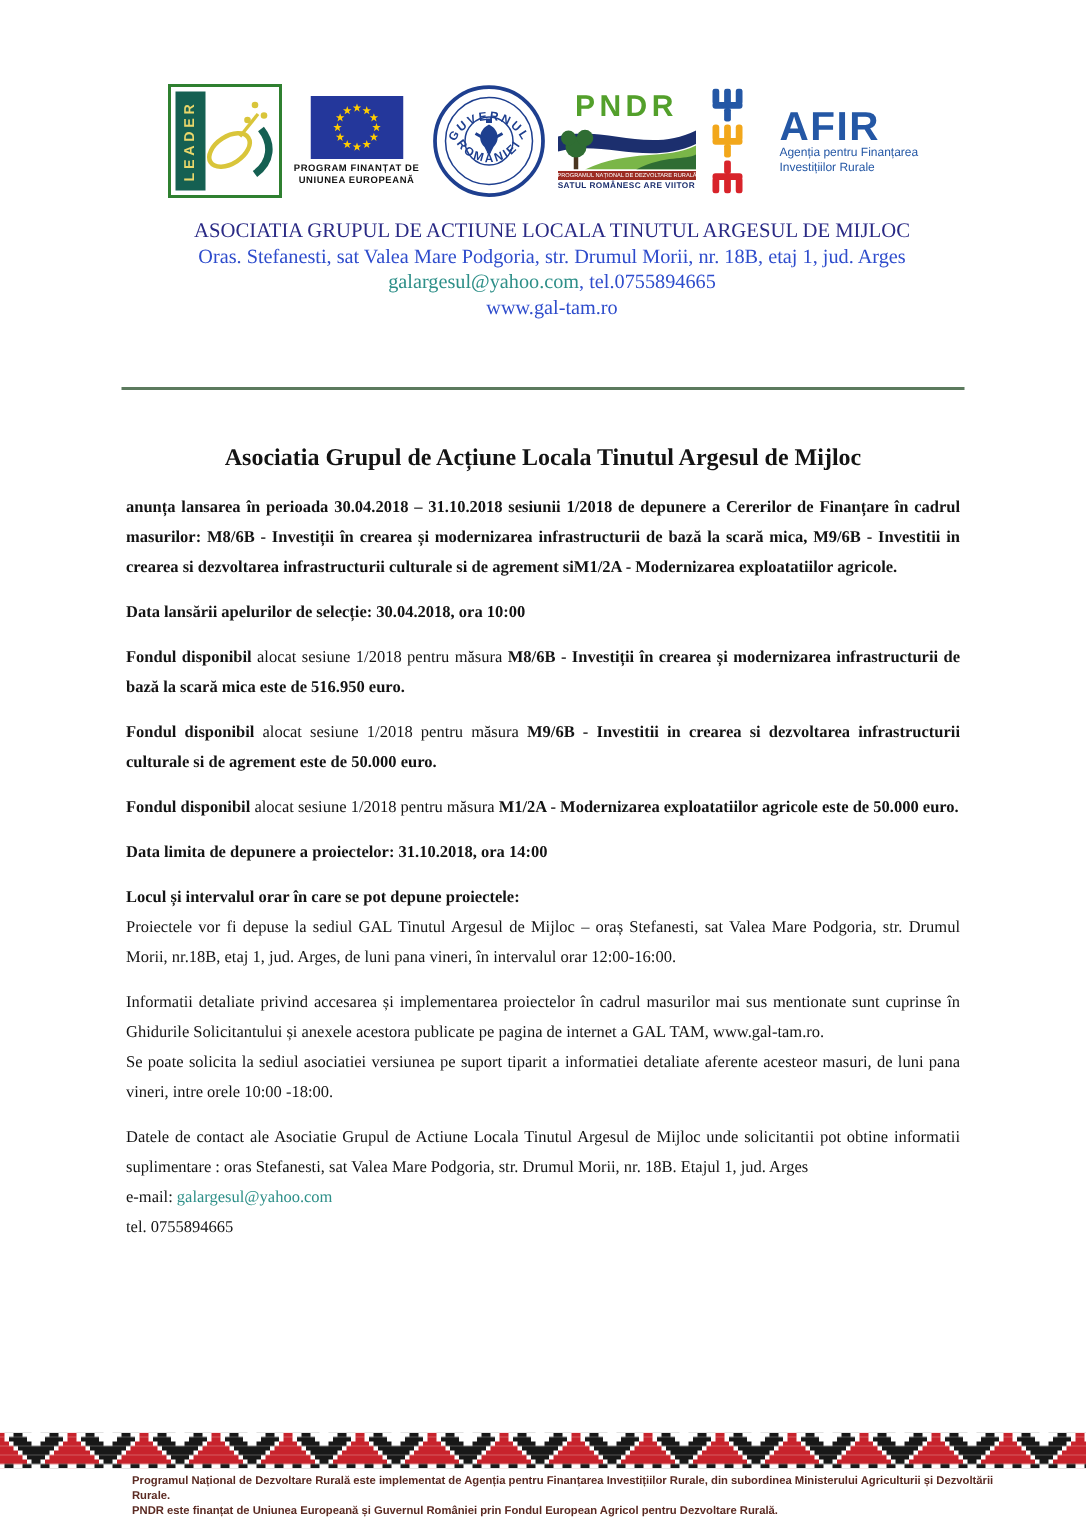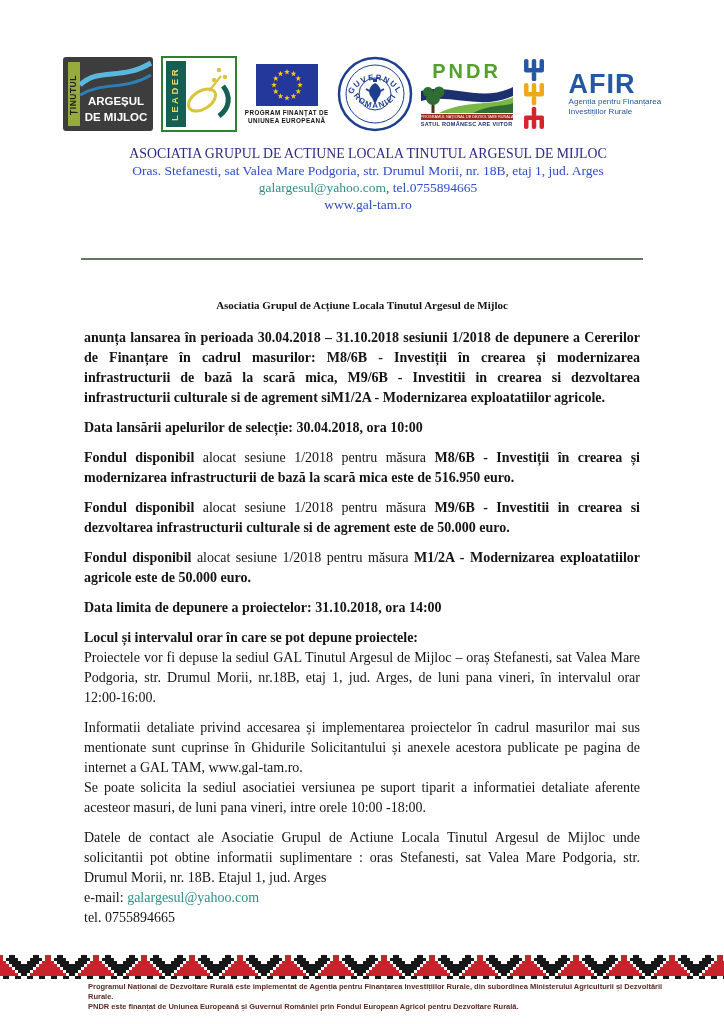--- a/index.html
+++ b/index.html
@@ -26,52 +26,41 @@
   
   .header-block{margin-top:13px;text-align:center;line-height:17px;font-size:13.5px;padding-left:12px;}
   .org-name{color:#2a2a85;font-size:13.8px;}
   .address{color:#2e4ccc;}
   .email-line{color:#2e4ccc;}
   .teal-link{color:#2d8f88;text-decoration:none;}
   .website{color:#2e4ccc;}
 
   .separator{width:562px;margin:45px auto 0 auto;border:0;border-top:2px solid #5c7a5e;}
 
-  .doc-title{margin-top:36px;text-align:center;font-weight:bold;font-size:11px;line-height:19px;}
-
-  
-  .content{width:556px;margin:13px auto 16px auto;font-size:14px;line-height:20px;text-align:justify;}
+  .doc-title{margin-top:36px;text-align:center;font-weight:bold;font-size:16px;line-height:19px;}
+
+  
+  .content{width:556px;margin:13px auto 16px auto;font-size:11px;line-height:20px;text-align:justify;}
   .para{margin:0 0 10px 0;}
   .bold{font-weight:bold;}
   .contact-email,.contact-tel{text-align:left;}
 
   
   .footer{position:absolute;left:0;top:955px;width:724px;}
   .footer svg{display:block;}
   .footer-text{margin:3px 0 0 88px;width:592px;font-family:"Liberation Sans",sans-serif;
                font-weight:bold;font-size:7.5px;line-height:10px;color:#5b2a22;}
 </style>
 </head>
 <body>
 
 <div class="page">
 
   <div class="logos">
 
-    <div class="logo">
-      <svg width="90" height="74" viewBox="0 0 90 74">
-        <rect width="90" height="74" rx="3" fill="#3d3d3d"></rect>
-        <rect x="5" y="5" width="12" height="64" fill="#97ab3c"></rect>
-        <text transform="translate(12.5,38) rotate(-90)" text-anchor="middle" font-family="Liberation Sans, sans-serif" font-size="8.5" font-weight="bold" letter-spacing="0.5" fill="#1c1c1c">ȚINUTUL</text>
-        <path d="M17,28 C36,10 58,24 88,6" stroke="#59b8dd" stroke-width="5" fill="none"></path>
-        <path d="M17,38 C40,24 62,34 88,18" stroke="#2b7fb5" stroke-width="3" fill="none"></path>
-        <text x="53" y="48" text-anchor="middle" font-family="Liberation Sans, sans-serif" font-size="11.5" font-weight="bold" fill="#ffffff">ARGEȘUL</text>
-        <text x="53" y="64" text-anchor="middle" font-family="Liberation Sans, sans-serif" font-size="11.5" font-weight="bold" fill="#ffffff">DE MIJLOC</text>
-      </svg>
-    </div>
 
     <div class="logo">
       <svg width="76" height="76" viewBox="0 0 76 76">
         <rect x="1" y="1" width="74" height="74" fill="#ffffff" stroke="#2f8030" stroke-width="2"></rect>
         <rect x="5" y="5" width="20" height="66" fill="#156052"></rect>
         <text transform="translate(17,38) rotate(-90)" text-anchor="middle" font-family="Liberation Sans, sans-serif" font-size="9.5" font-weight="bold" letter-spacing="2.5" fill="#ead76a">LEADER</text>
         <ellipse cx="41" cy="44" rx="15" ry="9" transform="rotate(-33 41 44)" fill="none" stroke="#d9c53a" stroke-width="3"></ellipse>
         <path d="M48,35 L60,20" stroke="#d9c53a" stroke-width="2.2" fill="none"></path>
         <circle cx="58" cy="14" r="2.2" fill="#d9c53a"></circle>
         <circle cx="64" cy="21" r="2.2" fill="#d9c53a"></circle>

